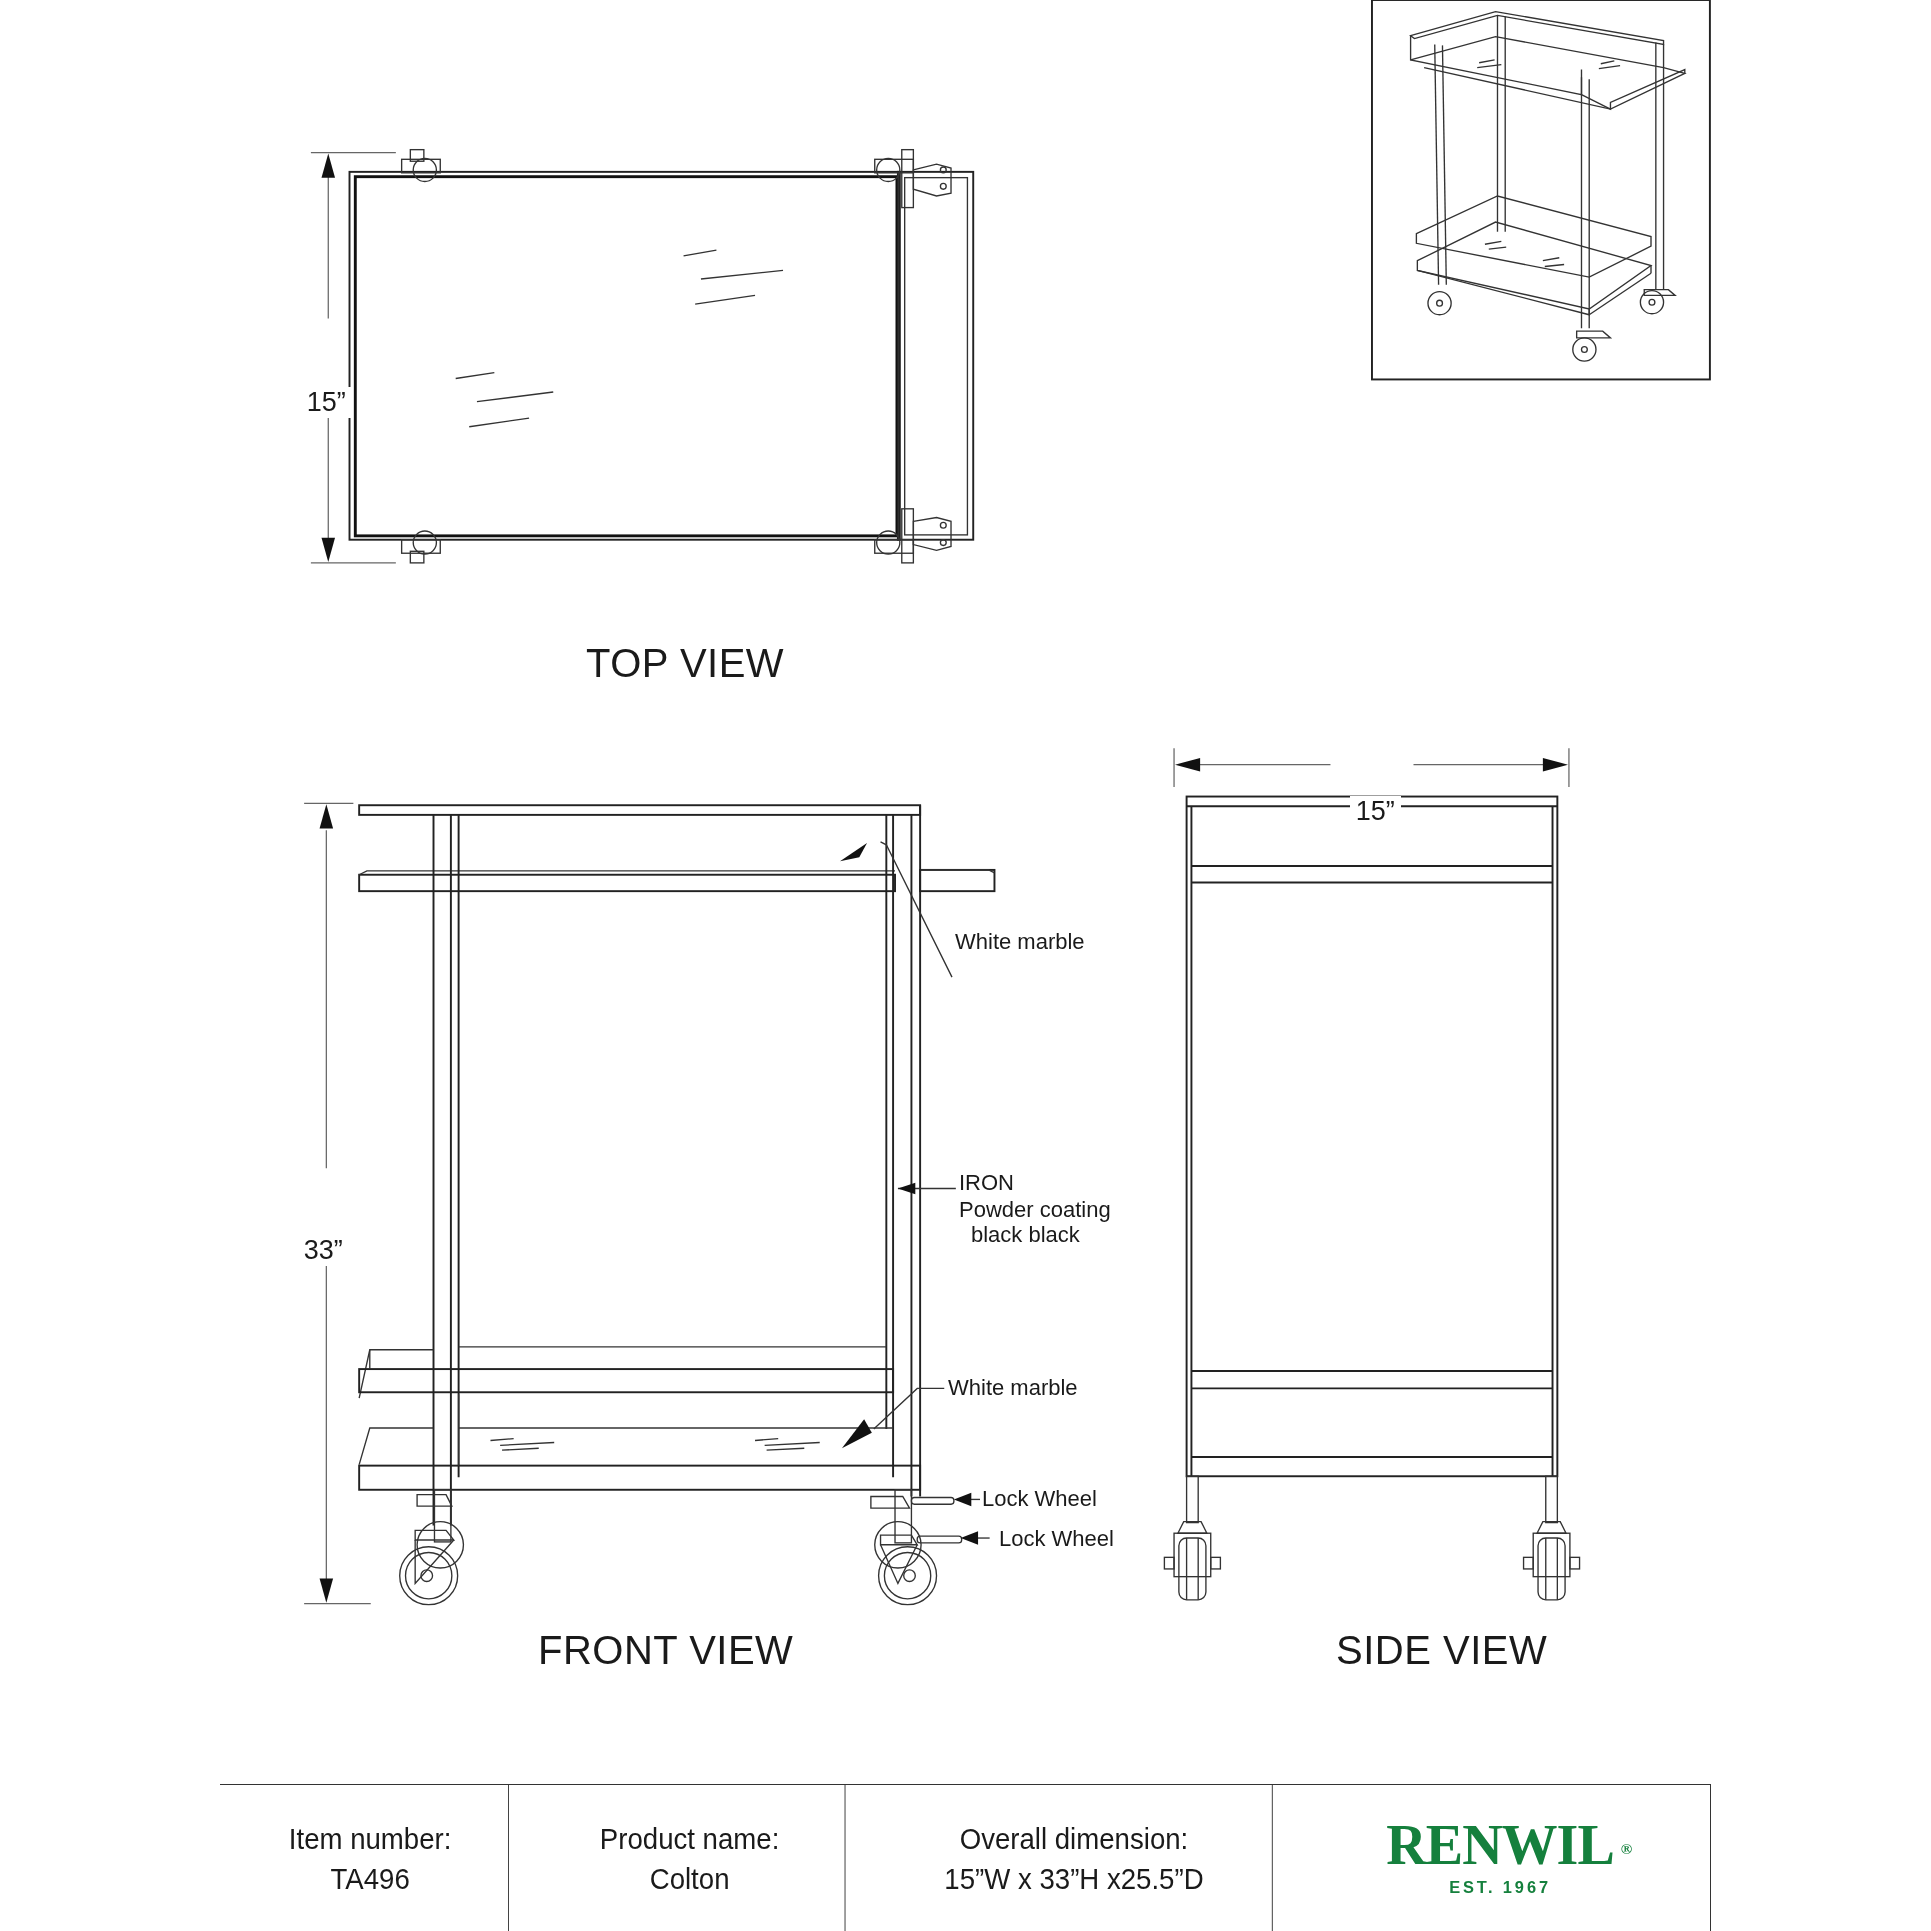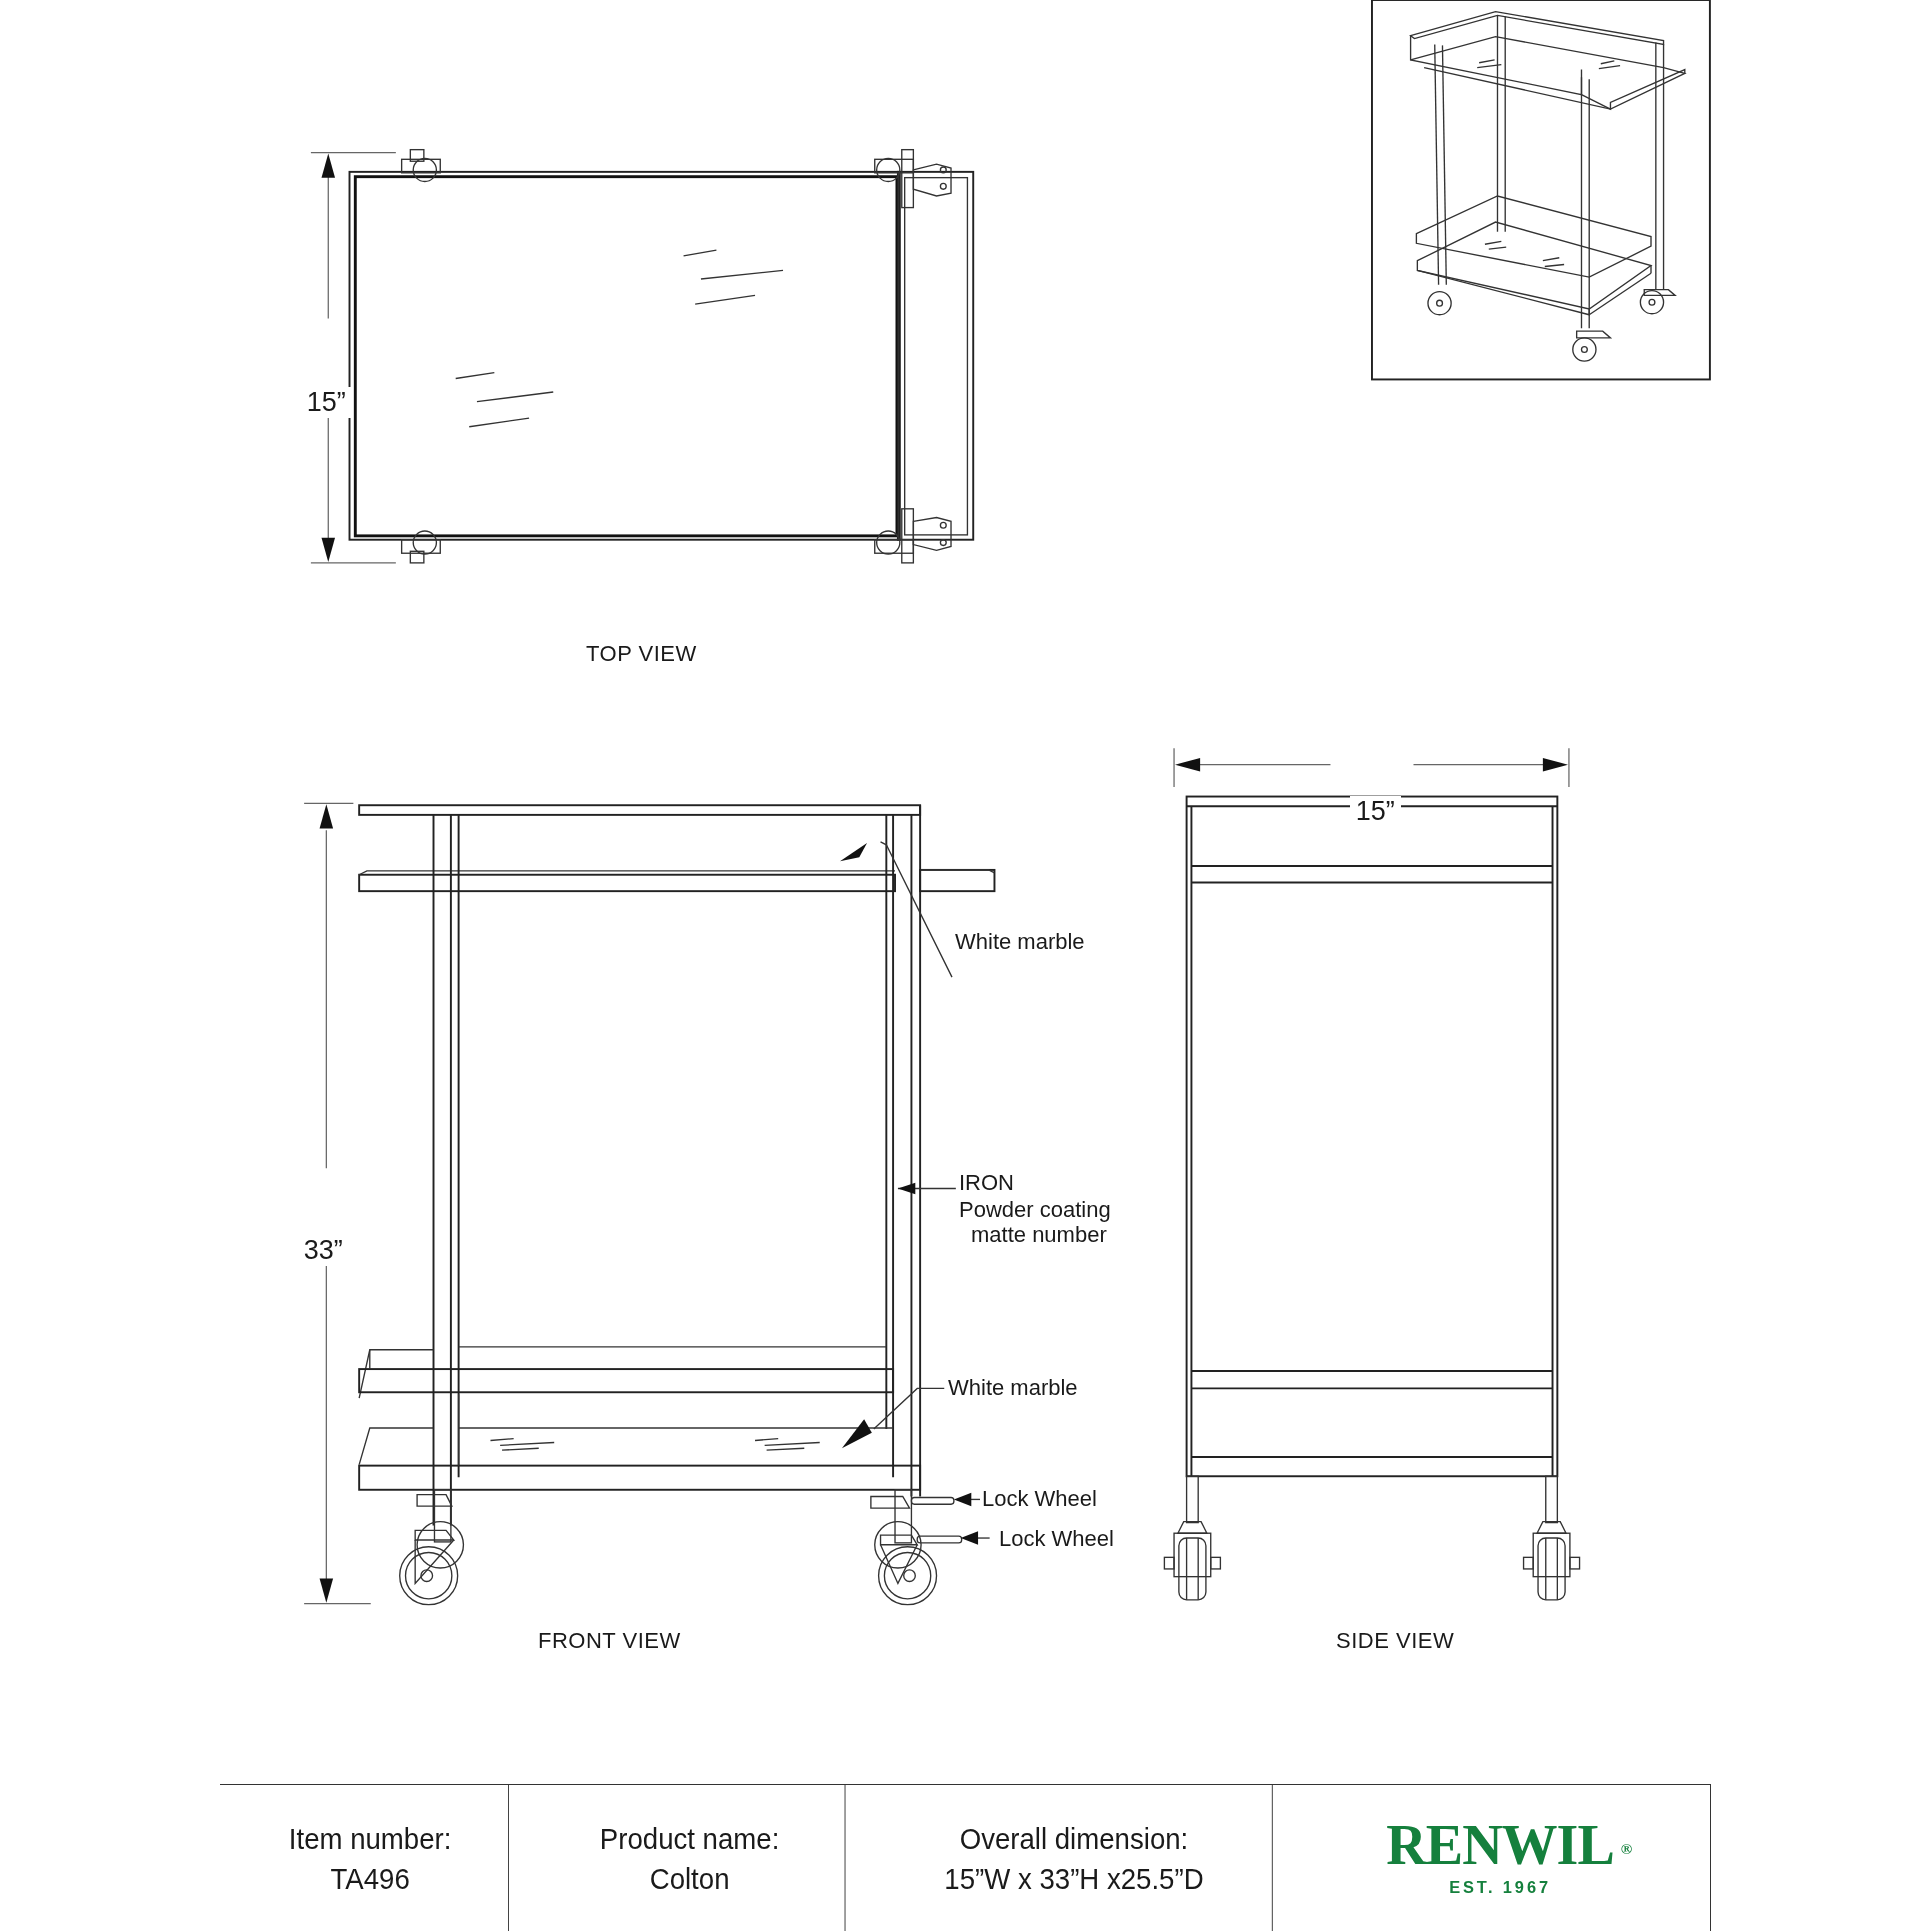--- a/index.html
+++ b/index.html
@@ -5,21 +5,21 @@
   html, body { margin: 0; padding: 0; background: #ffffff; }
   body { width: 1931px; height: 1931px; position: relative; overflow: hidden;
          font-family: "Liberation Sans", sans-serif; color: #1a1a1a; }
   svg.drawing { position: absolute; left: 0; top: 0; width: 1931px; height: 1931px; }
   .ln { stroke: #222; stroke-width: 2; fill: none; }
   .ln-thin { stroke: #333; stroke-width: 1.4; fill: none; }
   .ln-thick { stroke: #111; stroke-width: 3; fill: none; }
   .dim { stroke: #666; stroke-width: 1.3; fill: none; }
   .arrow { fill: #111; stroke: none; }
   .label { position: absolute; white-space: nowrap; color: #1a1a1a; }
-  .view-title { font-size: 22px; letter-spacing: 0.5px; text-align: center; }
+  .view-title { font-size: 40px; letter-spacing: 0.5px; text-align: center; }
   .dim-text { font-size: 27px; background: #fff; padding: 0 5.8px; margin-top: 47px; }
   .callout { font-size: 22px; line-height: 26px; }
   .tbl { position: absolute; left: 220px; top: 1784px; width: 1491px; height: 147px;
          border-top: 1.9px solid #333; display: flex; }
   .cell { height: 147px; display: flex; flex-direction: column; align-items: center;
           justify-content: center; font-size: 30px; line-height: 40px; border-right: 1.9px solid #333;
           transform: scaleX(0.92); }
   .cell.c1 { width: 301px; }
   .cell.c2 { width: 338px; }
   .cell.c3 { width: 431px; }
@@ -252,21 +252,21 @@
 
 <div class="label dim-text" style="left:298px; top:1188px;">33”</div>
 <div class="label view-title" style="left:538px; top:1628px;">FRONT VIEW</div>
 
 <div class="label dim-text" style="left:1350px; top:749px;">15”</div>
 <div class="label view-title" style="left:1304px; top:1628px;margin-left:32px;">SIDE VIEW</div>
 
 <div class="label callout" style="left:955px; top:929px;">White marble</div>
 <div class="label callout" style="left:959px; top:1170px;">IRON</div>
 <div class="label callout" style="left:959px; top:1197px;">Powder coating</div>
-<div class="label callout" style="left:971px; top:1222px;">matte number</div>
+<div class="label callout" style="left:971px; top:1222px;">black black</div>
 <div class="label callout" style="left:948px; top:1375px;">White marble</div>
 <div class="label callout" style="left:982px; top:1486px;">Lock Wheel</div>
 <div class="label callout" style="left:999px; top:1526px;">Lock Wheel</div>
 
 <div class="tbl">
   <div class="cell c1">
     <span>Item number:</span>
     <span>TA496</span>
   </div>
   <div class="cell c2">

